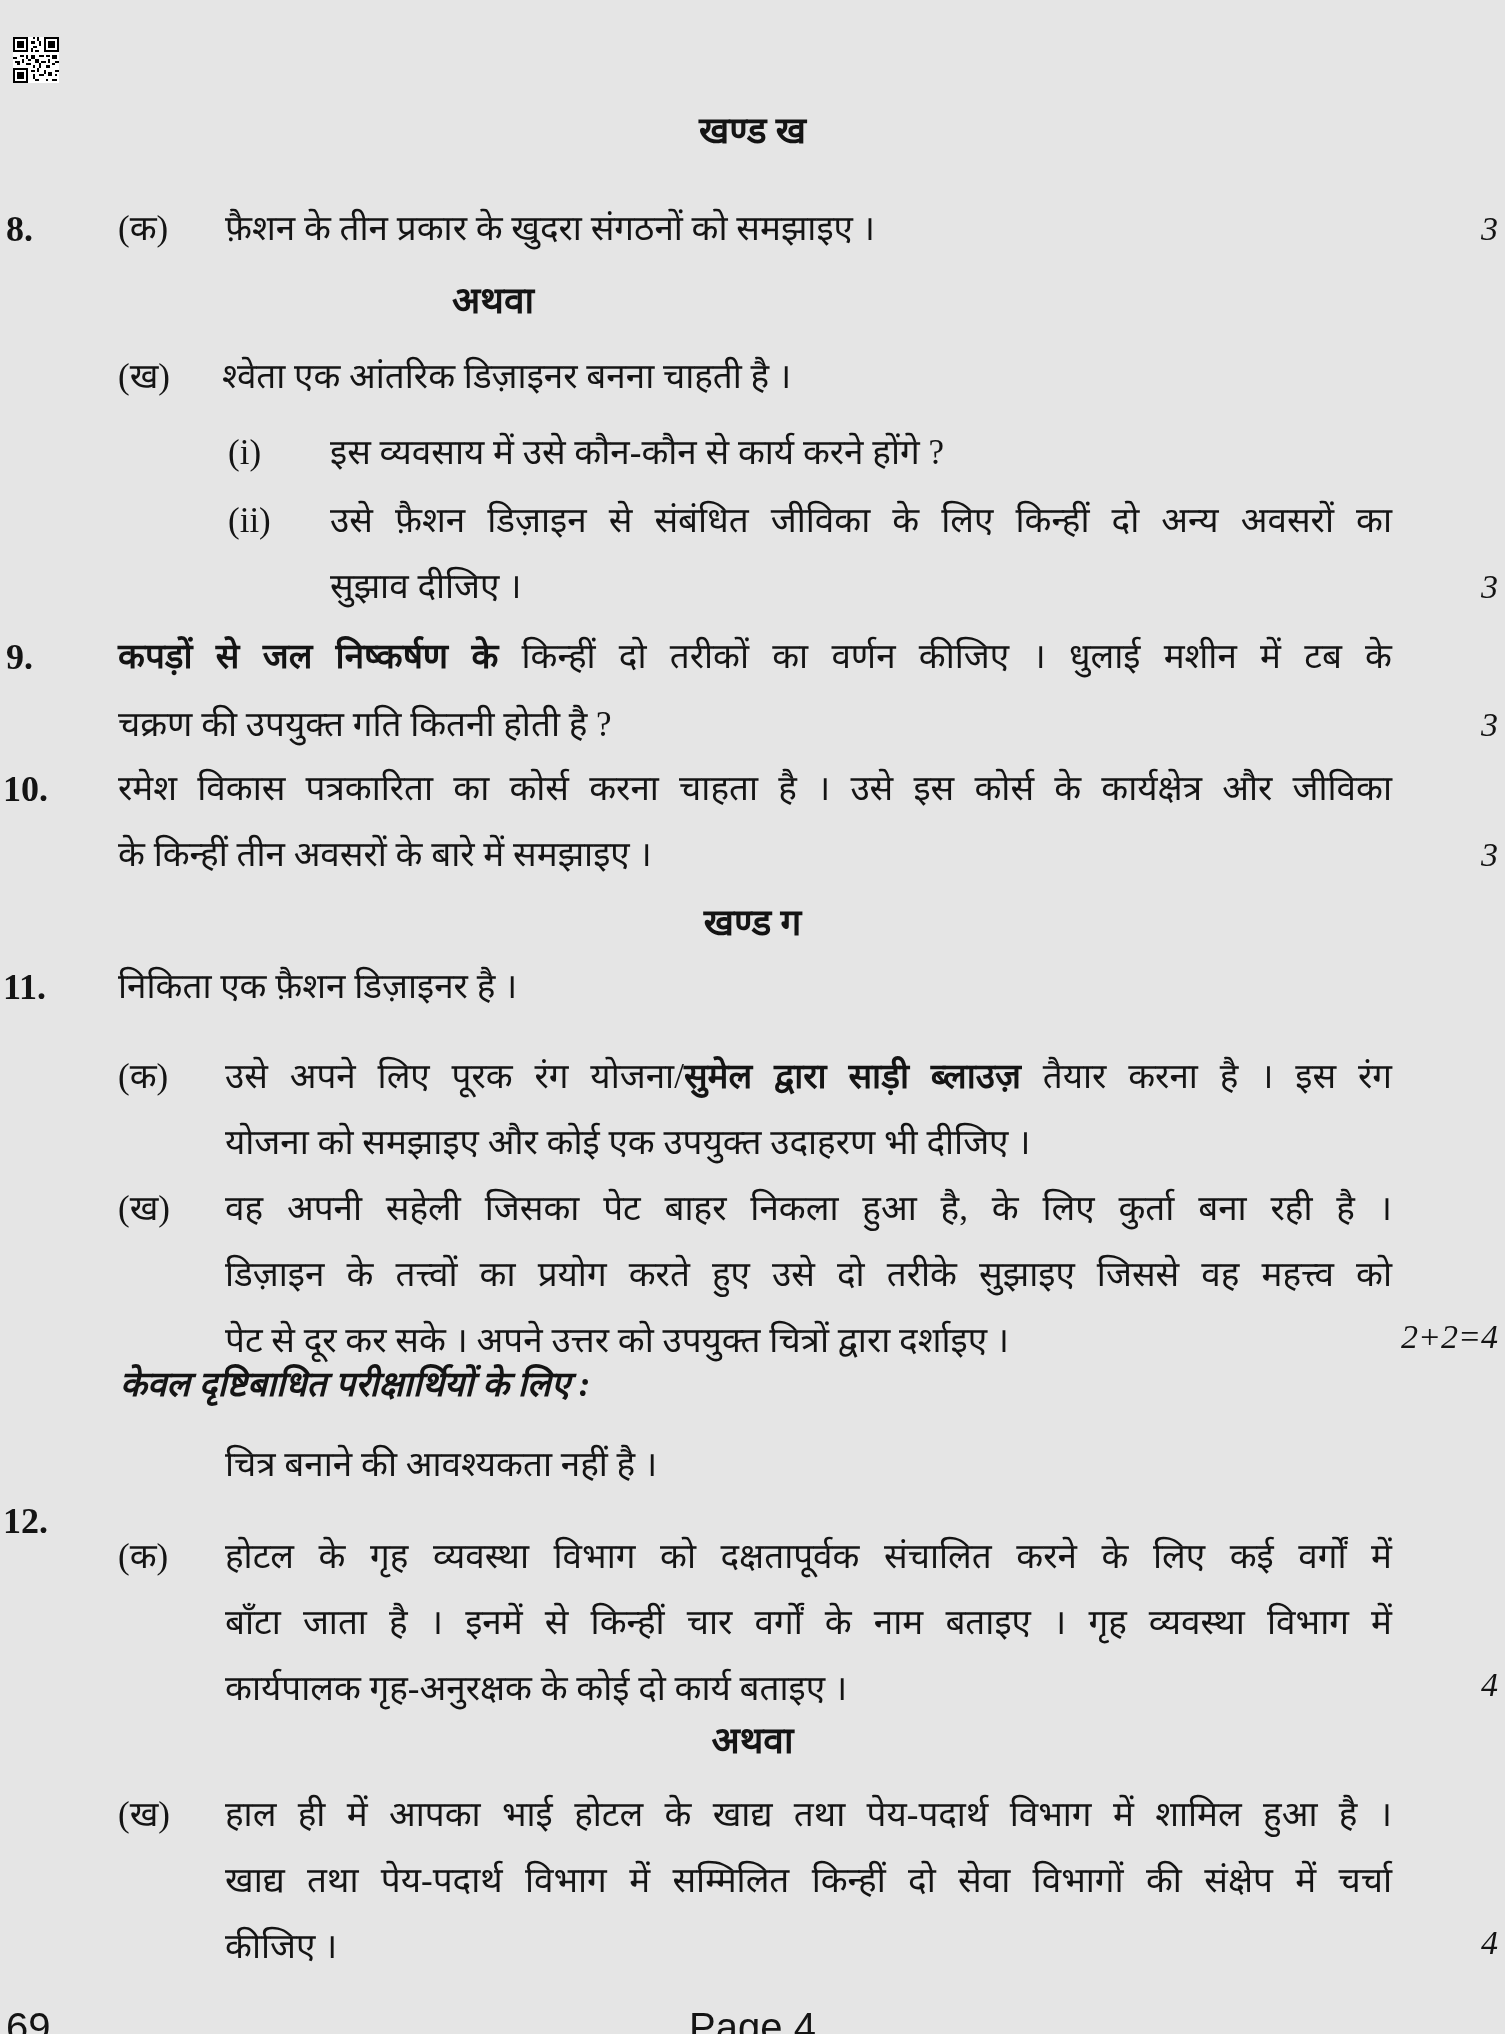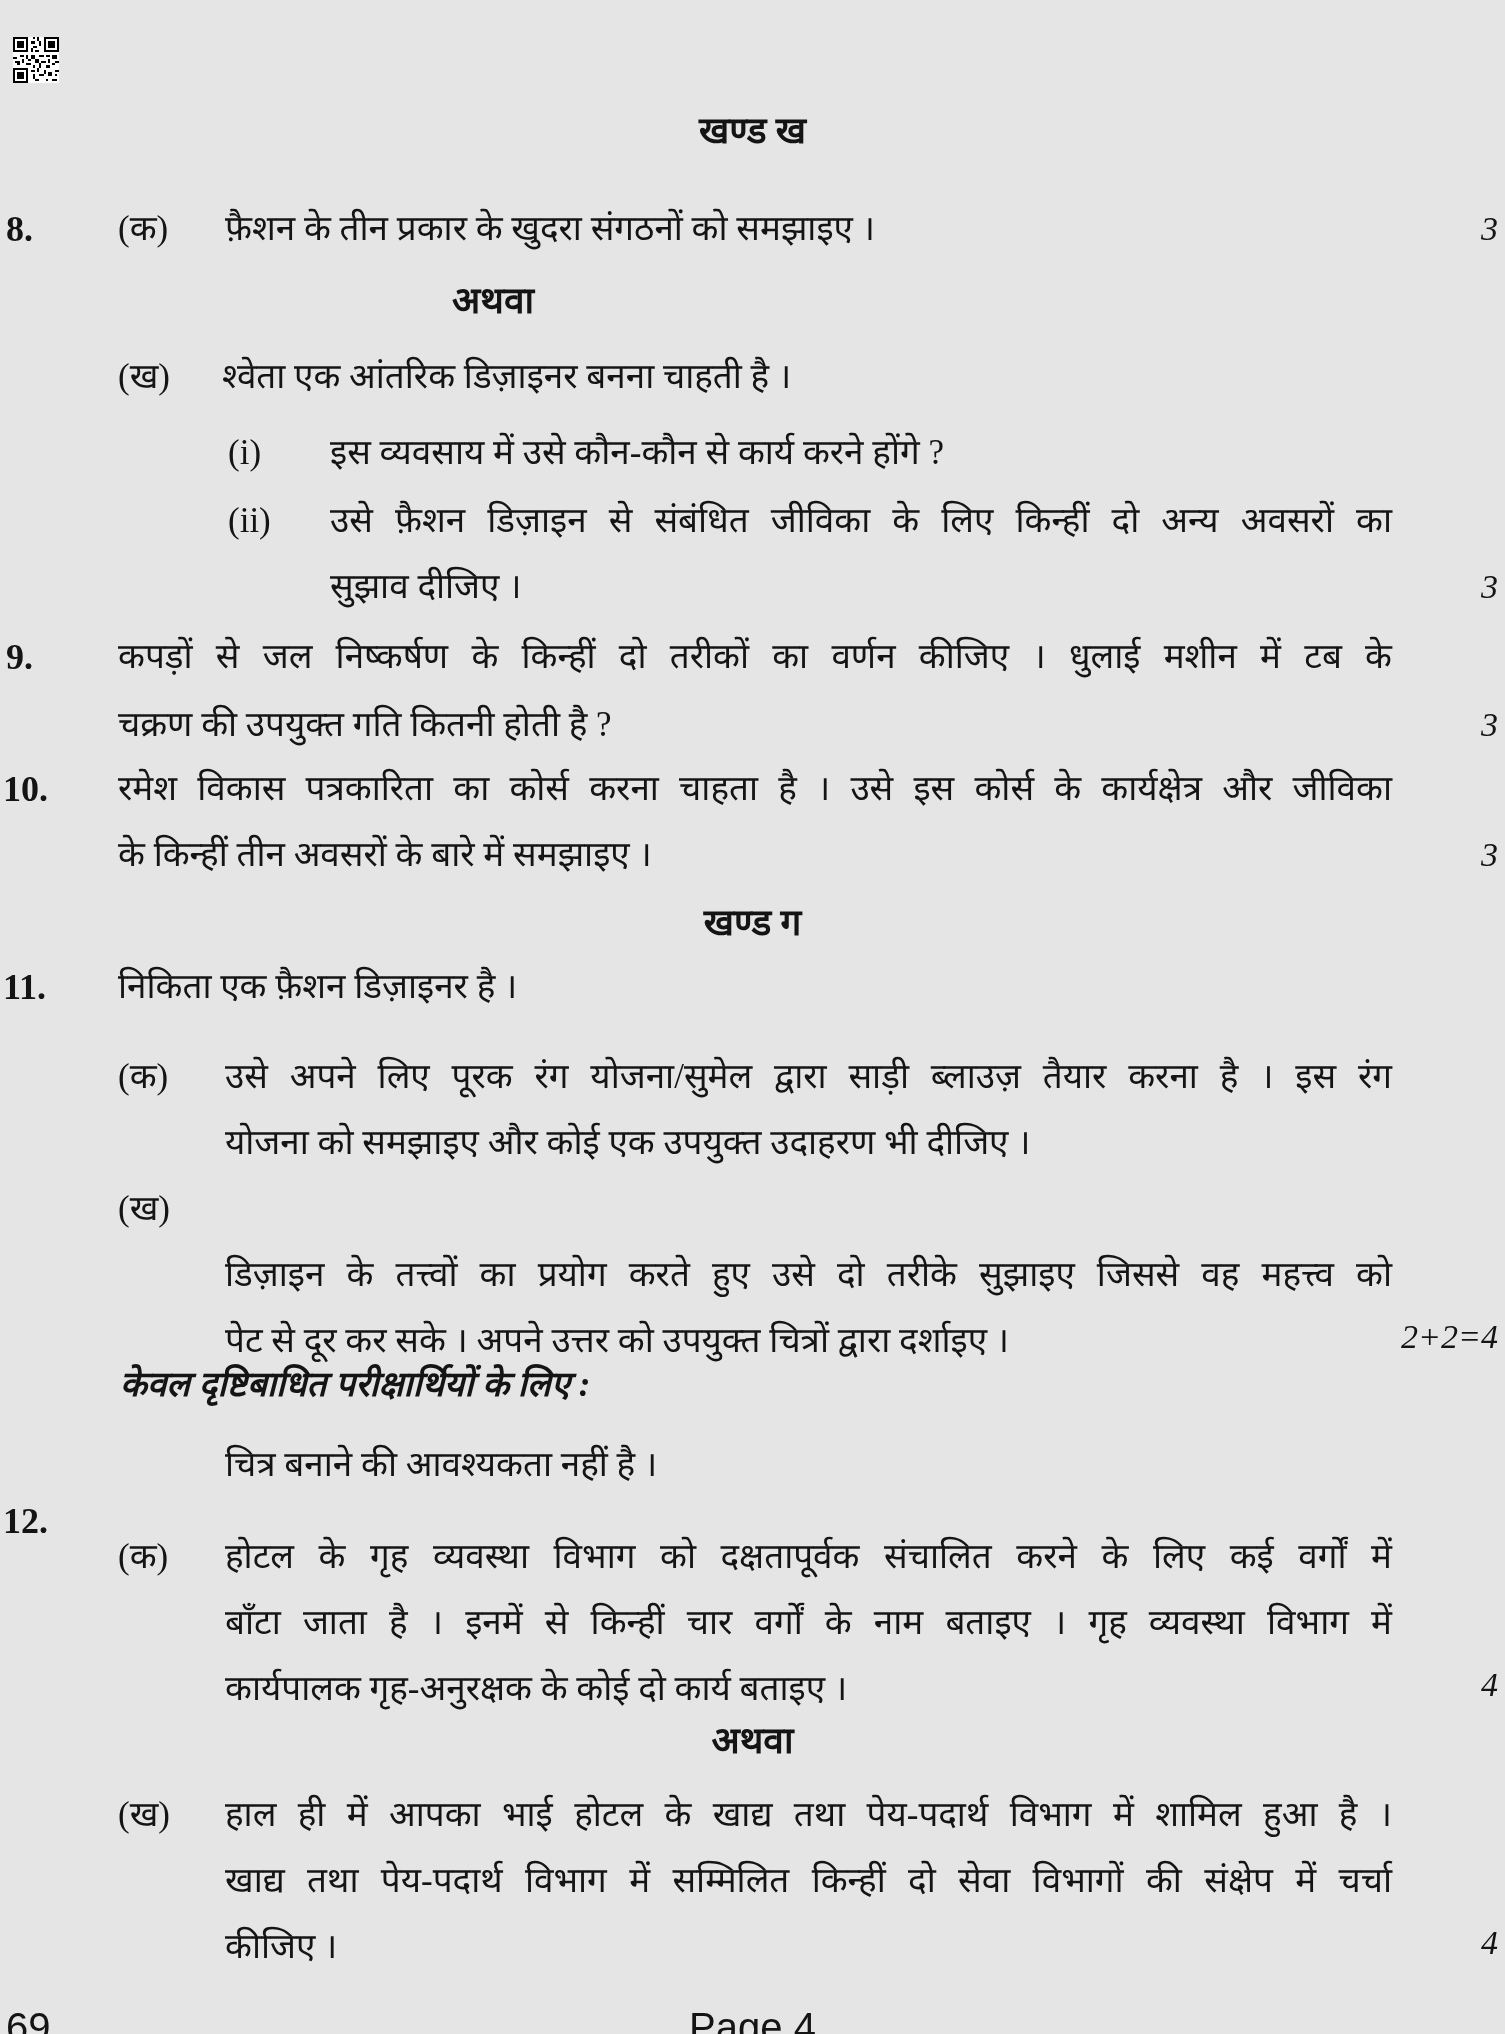--- a/index.html
+++ b/index.html
@@ -12,21 +12,21 @@
     font-family:"Liberation Serif","DejaVu Serif",serif;
   }
   .ln{
     position:absolute;
     font-size:35px;
     line-height:50px;
     white-space:nowrap;
   }
   .wrap{white-space:normal;}
   .just{text-align:justify;text-align-last:justify;}
-  .b{font-weight:400;}
+  .b{font-weight:700;}
   .center{left:0;width:1505px;text-align:center;white-space:normal;}
   .head{font-weight:700;font-size:37px;}
   .qnum{font-weight:700;font-size:36px;}
   .marks{
     position:absolute;
     left:1290px;width:208px;
     text-align:right;
     font-style:italic;
     font-size:34px;line-height:50px;
     white-space:nowrap;
@@ -133,20 +133,21 @@
   <div class="ln qnum" style="left:3px;top:962px">11.</div>
   <div class="ln" style="left:118px;top:962px">निकिता एक फ़ैशन डिज़ाइनर है ।</div>
 
   <div class="ln" style="left:118px;top:1052px">(क)</div>
   <div class="ln wrap just" style="left:225px;top:1052px;width:1167px">
     <span>उसे अपने लिए पूरक रंग योजना/</span><span class="b">सुमेल द्वारा साड़ी ब्लाउज़</span><span> तैयार करना है । इस रंग</span>
   </div>
   <div class="ln" style="left:225px;top:1118px">योजना को समझाइए और कोई एक उपयुक्त उदाहरण भी दीजिए ।</div>
 
   <div class="ln" style="left:118px;top:1184px">(ख)</div>
+  <div class="ln wrap just" style="left:225px;top:1184px;width:1167px">वह अपनी सहेली जिसका पेट बाहर निकला हुआ है, के लिए कुर्ता बना रही है ।</div>
   <div class="ln" style="left:225px;top:1316px">पेट से दूर कर सके । अपने उत्तर को उपयुक्त चित्रों द्वारा दर्शाइए ।</div>
   <div class="ln wrap just" style="left:225px;top:1250px;width:1167px">डिज़ाइन के तत्त्वों का प्रयोग करते हुए उसे दो तरीके सुझाइए जिससे वह महत्त्व को</div>
   <div class="marks" style="top:1312px">2+2=4</div>
 
   <div class="ln vihead" style="left:120px;top:1360px">केवल दृष्टिबाधित परीक्षार्थियों के लिए :</div>
   <div class="ln" style="left:225px;top:1440px">चित्र बनाने की आवश्यकता नहीं है ।</div>
 
   <div class="ln qnum" style="left:3px;top:1496px">12.</div>
   <div class="ln" style="left:118px;top:1532px">(क)</div>
   <div class="ln wrap just" style="left:225px;top:1532px;width:1167px">होटल के गृह व्यवस्था विभाग को दक्षतापूर्वक संचालित करने के लिए कई वर्गों में</div>

